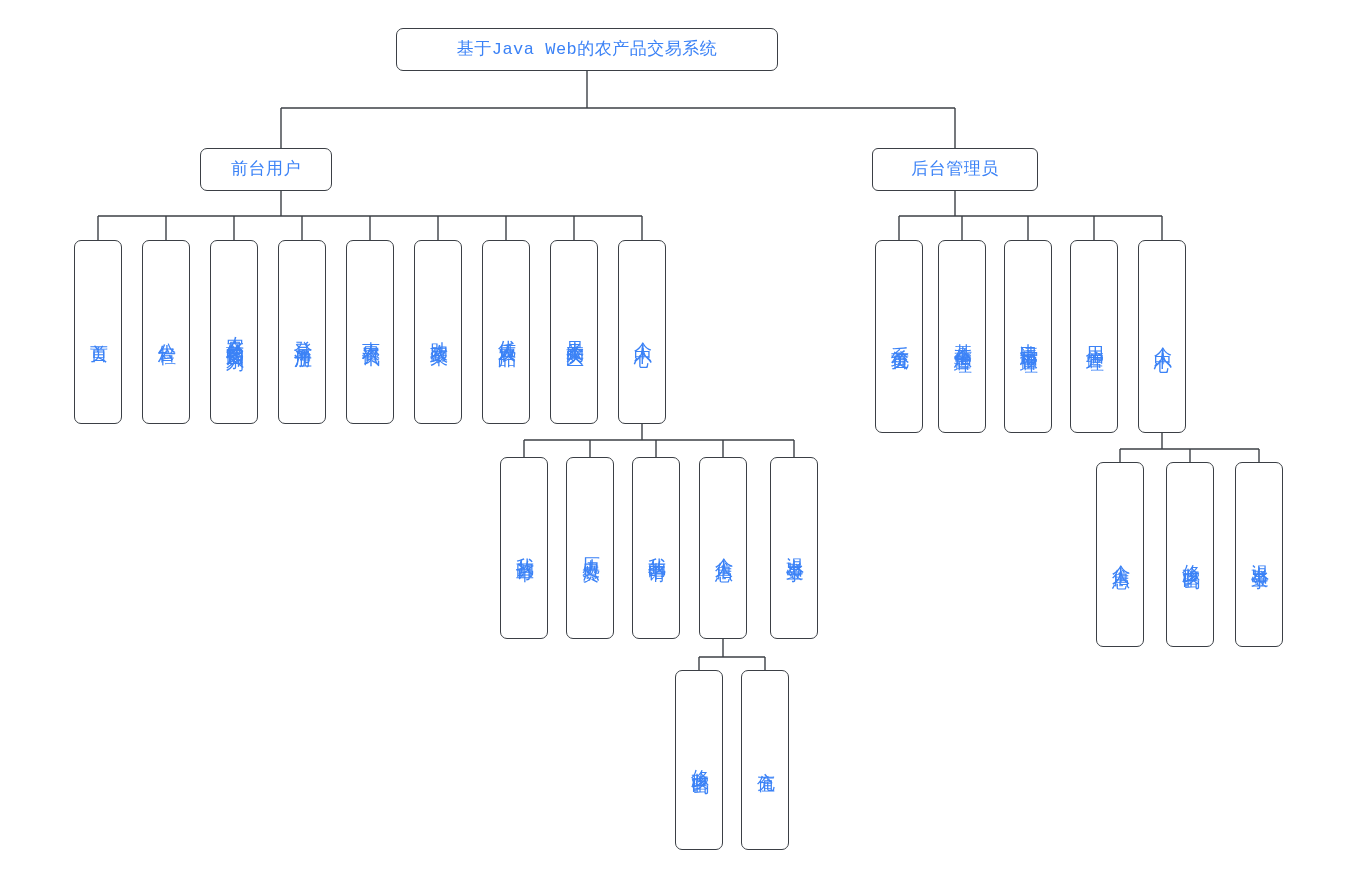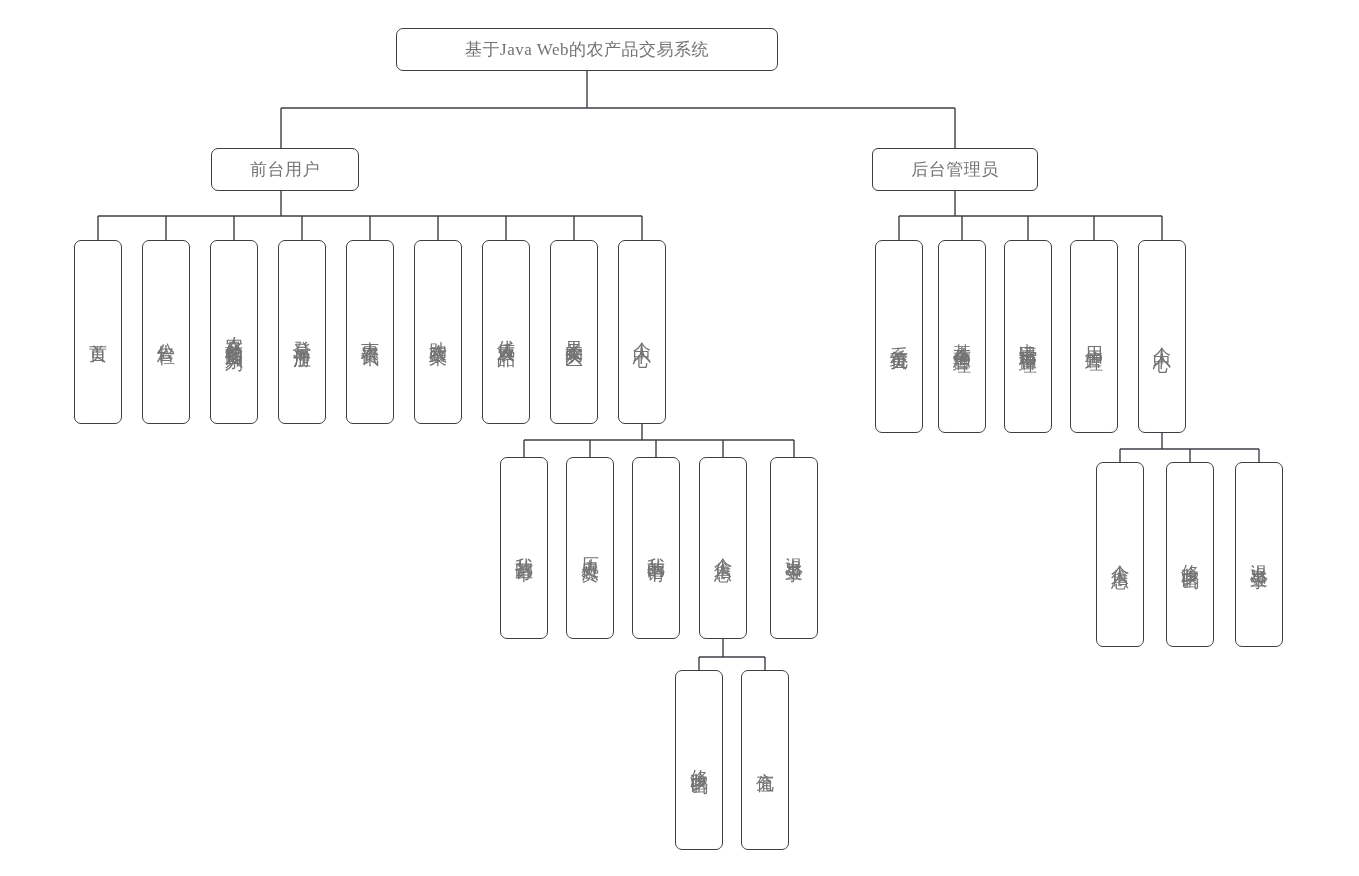--- a/index.html
+++ b/index.html
@@ -21,25 +21,26 @@
     border: 1.4px solid #3b3f45;
     border-radius: 7px;
     background: #ffffff;
     color: #8a8a8a;
     display: flex;
     align-items: center;
     justify-content: center;
     overflow: hidden;
   }
   .node .label {
-    color: #737373;
+    color: #3b82f6;
     line-height: 1.12;
     letter-spacing: 0.5px;
     text-align: right;
     white-space: nowrap;
+    font-family: Liberation Mono, monospace;
   }
   .node.horiz .label {
     writing-mode: horizontal-tb;
     font-size: 17px;
   }
   .node.vert .label {
     writing-mode: vertical-rl;
     text-orientation: upright;
     font-size: 18px;
     letter-spacing: 2.5px;
@@ -109,21 +110,21 @@
     <line x1="1120" y1="449" x2="1259" y2="449"></line>
     <line x1="1120" y1="449" x2="1120" y2="462"></line>
     <line x1="1190" y1="449" x2="1190" y2="462"></line>
     <line x1="1259" y1="449" x2="1259" y2="462"></line>
   </svg>
 
   <div class="node horiz root" style="left:396px; top:28px; width:382px; height:43px;">
     <span class="label">基于Java Web的农产品交易系统</span>
   </div>
 
-  <div class="node horiz" style="left:200px; top:148px; width:148px; height:43px;margin-left:11px;">
+  <div class="node horiz" style="left:200px; top:148px; width:132px; height:43px;">
     <span class="label">前台用户</span>
   </div>
 
   <div class="node horiz" style="left:872px; top:148px; width:166px; height:43px;border-radius:6px;">
     <span class="label">后台管理员</span>
   </div>
 
   <div class="node vert" style="left:74px; top:240px; width:48px; height:184px;">
     <span class="label">首页</span>
   </div>

